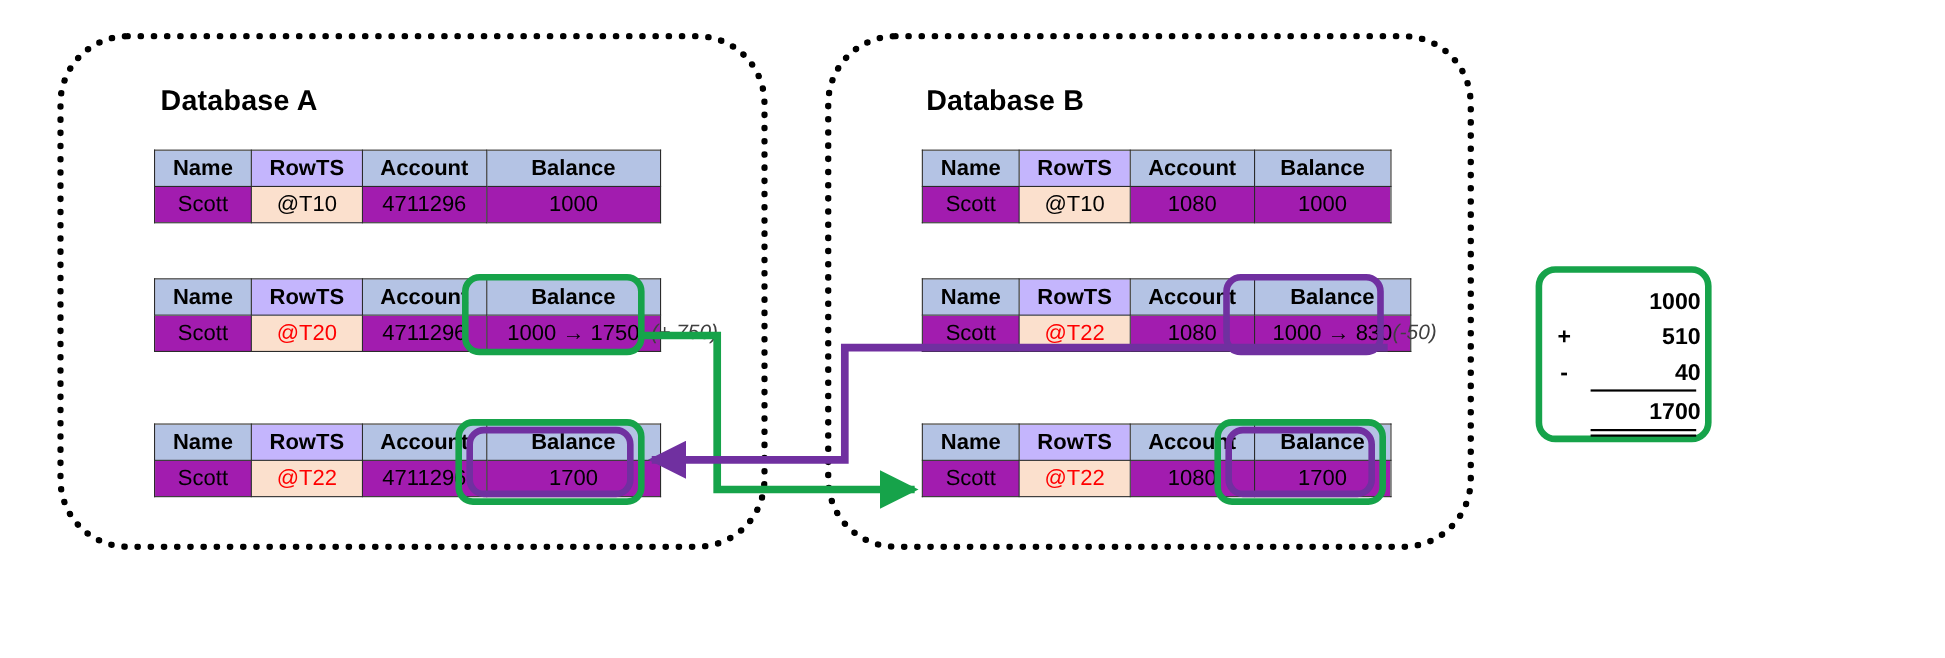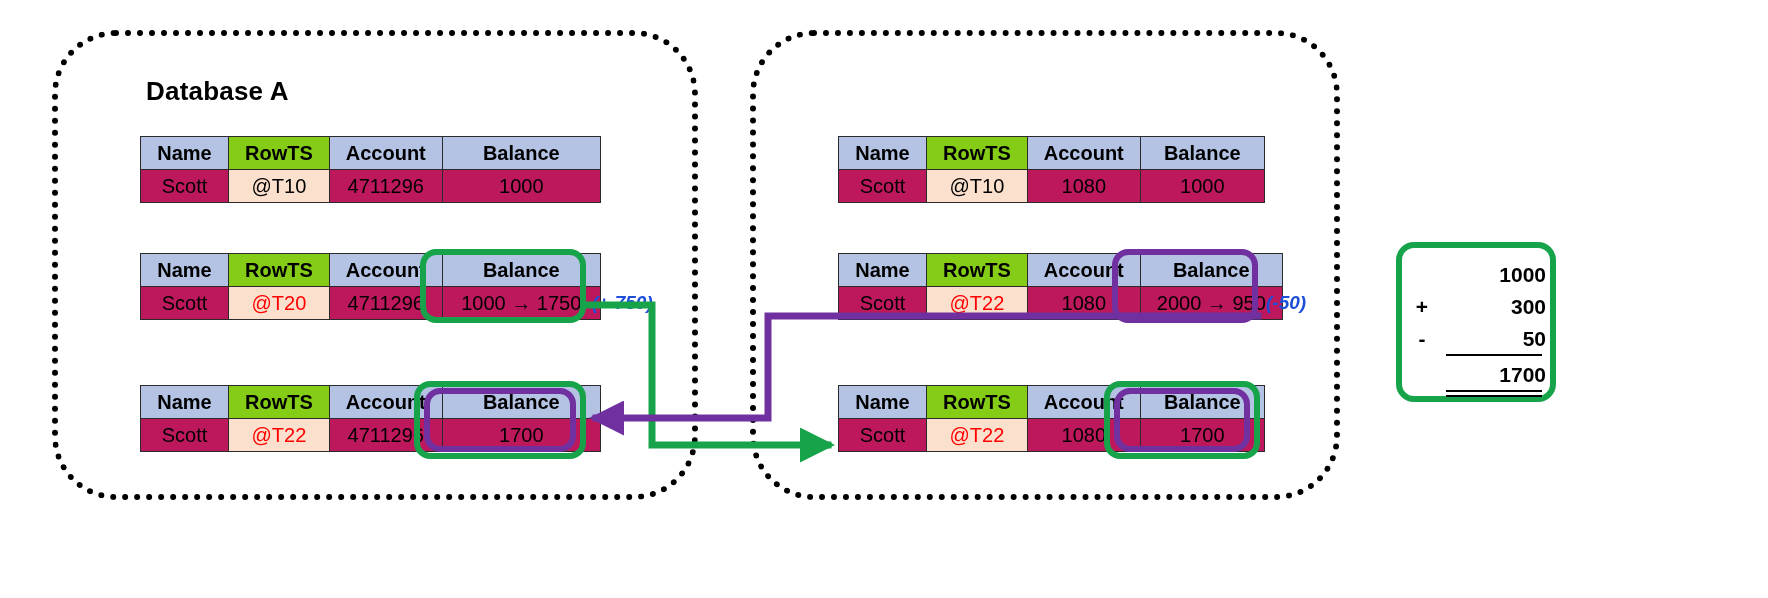--- a/index.html
+++ b/index.html
@@ -40,22 +40,22 @@
     height:33px;
     font-size:20px;
     text-align:center;
     vertical-align:middle;
     padding:0 16px;
     box-sizing:border-box;
     white-space:nowrap;
     overflow:hidden;
   }
   .tbl th{font-weight:bold;background:#b4c3e4;color:#000;}
-  .tbl td{font-weight:normal;background:#be185d;color:#000;}
-  .tbl th.ts{background:#84cc16;}
+  .tbl td{font-weight:normal;background:#a21caf;color:#000;}
+  .tbl th.ts{background:#c4b5fd;}
   .tbl td.ts{background:#fbe0cd;margin-left:15px;}
   .tbl td.ts-hot{color:#ff0000;font-weight:normal;}
 
   
   .cw-a .c-name{width:88px;}
   .cw-a .c-ts{width:86px;}
   .cw-a .c-acct{width:106px;}
   .cw-a .c-bal{width:158px;}
 
   
@@ -70,21 +70,21 @@
     border-radius:16px;
     box-sizing:border-box;
     pointer-events:none;
   }
   .hl-green{border:6px solid #16a34a;}
   .hl-purple{border:6px solid #7030a0;}
 
   
   .delta{
     position:absolute;
-    font-size:19px;font-style:italic;font-weight:bold;color:#1d4ed8;
+    font-size:19px;font-style:italic;font-weight:normal;color:#404040;
     white-space:nowrap;
   }
 
   
   svg.links{position:absolute;left:0;top:0;width:1768px;height:598px;overflow:visible;}
 
   
   #sum-box{
     position:absolute;left:1396px;top:242px;width:160px;height:160px;
     border:6px solid #16a34a;border-radius:18px;box-sizing:border-box;
@@ -165,20 +165,21 @@
       <td class="c-ts ts ts-hot">@T22</td>
       <td class="c-acct">4711296</td>
       <td class="c-bal">1700</td>
     </tr>
   </tbody>
     </table>
   <div class="hl hl-green" style="left:414px;top:381px;width:172px;height:78px;"></div>
   <div class="hl hl-purple" style="left:424px;top:388px;width:152px;height:64px;"></div>
 
   <div class="db-box" id="db-b"></div>
+  <div class="db-title" id="db-b-title">Database B</div>
 
   <table class="tbl cw-b" style="left:838px;top:136px;">
     <tbody>
         <tr>
       <th class="c-name">Name</th>
       <th class="c-ts ts">RowTS</th>
       <th class="c-acct">Account</th>
       <th class="c-bal">Balance</th>
     </tr>
     <tr>
@@ -195,21 +196,21 @@
         <tr>
       <th class="c-name">Name</th>
       <th class="c-ts ts">RowTS</th>
       <th class="c-acct">Account</th>
       <th class="c-bal">Balance</th>
     </tr>
     <tr>
       <td class="c-name">Scott</td>
       <td class="c-ts ts ts-hot">@T22</td>
       <td class="c-acct">1080</td>
-      <td class="c-bal">2000 → 950</td>
+      <td class="c-bal">1000 → 830</td>
     </tr>
   </tbody>
     </table>
   <div class="hl hl-purple" style="left:1112px;top:249px;width:146px;height:74px;"></div>
   <div class="delta" style="left:1266px;top:292px;">(-50)</div>
 
   <table class="tbl cw-b" style="left:838px;top:385px;">
     <tbody>
         <tr>
       <th class="c-name">Name</th>
@@ -243,25 +244,25 @@
     <path d="M 1258 316 L 768 316 L 768 418 L 596 418" fill="none" stroke="#7030a0" stroke-width="7" stroke-linecap="square" stroke-linejoin="miter" marker-end="url(#arrow-purple)"></path>
   </svg>
 
   <div id="sum-box">
     <div class="sum-row" id="sum-r0">
       <span class="sum-op"></span>
       <span class="sum-val">1000</span>
     </div>
     <div class="sum-row" id="sum-r1">
       <span class="sum-op">+</span>
-      <span class="sum-val">300</span>
+      <span class="sum-val">510</span>
     </div>
     <div class="sum-row" id="sum-r2">
       <span class="sum-op">-</span>
-      <span class="sum-val">50</span>
+      <span class="sum-val">40</span>
     </div>
     <div class="sum-rule" id="rule-1"></div>
     <div class="sum-row" id="sum-r3">
       <span class="sum-op"></span>
       <span class="sum-val">1700</span>
     </div>
     <div class="sum-rule" id="rule-2"></div>
     <div class="sum-rule" id="rule-3"></div>
   </div>
 

